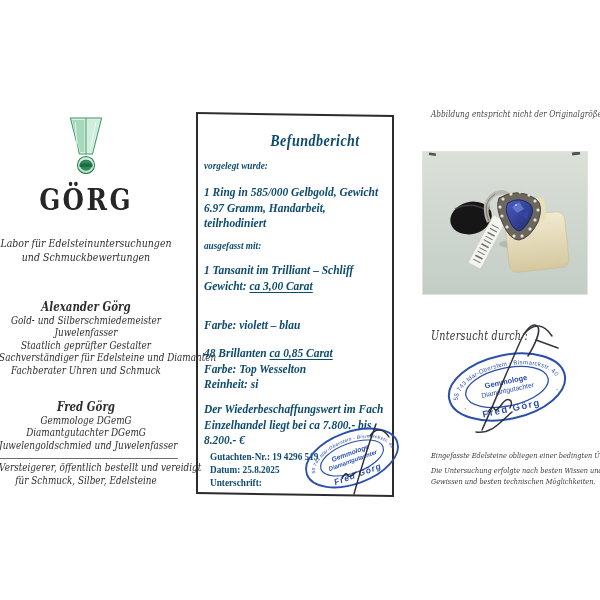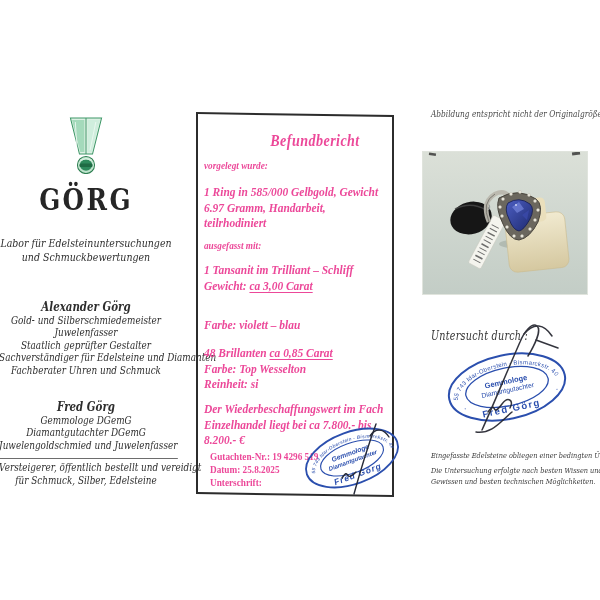--- a/index.html
+++ b/index.html
@@ -30,21 +30,21 @@
 
   
   .cert-frame {
     position:absolute; left:196px; top:112px; width:198px; height:382px;
     border:2px solid #2c2c2c; transform:skewY(0.9deg); transform-origin:0 0;
     box-sizing:border-box;
   }
   .cert-content {
     position:absolute; left:196px; top:112px; width:238px; height:382px;
     font-family:"Liberation Serif", serif; font-weight:bold; font-style:italic;
-    color:#ec4899;
+    color:#0c4a6e;
   }
   .cl {
     position:absolute; left:8px; white-space:nowrap;
     transform:scaleX(.88); transform-origin:0 50%; font-size:13px;
   }
   .cl.lbl { font-size:10.5px; }
   .ttl {
     position:absolute; left:0; width:100%; text-align:center; font-size:16px;
     letter-spacing:.5px; transform:scaleX(.88); transform-origin:50% 50%;
   }

